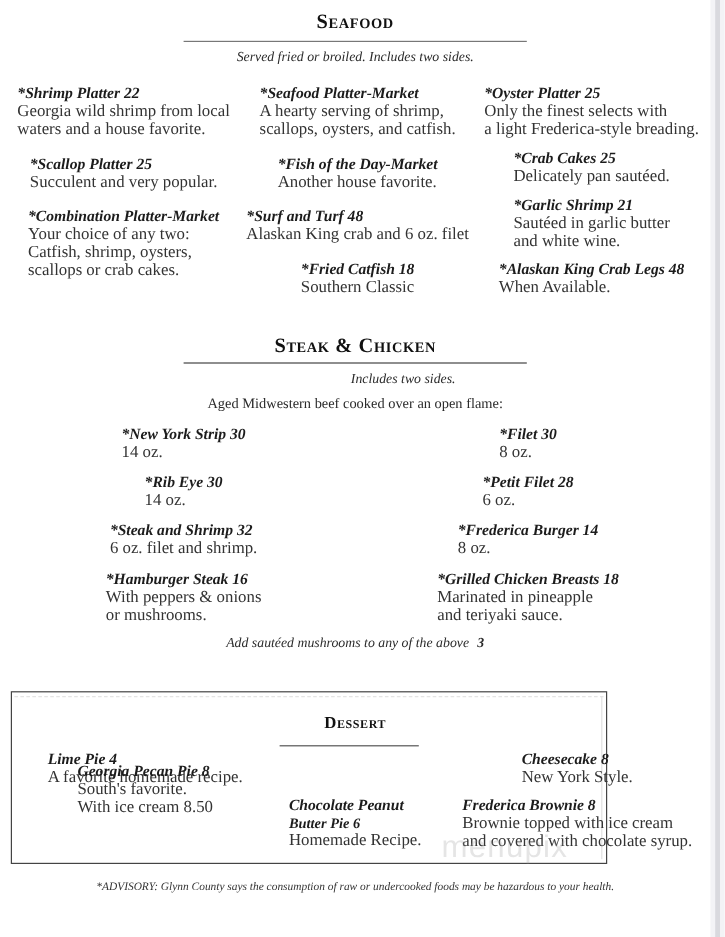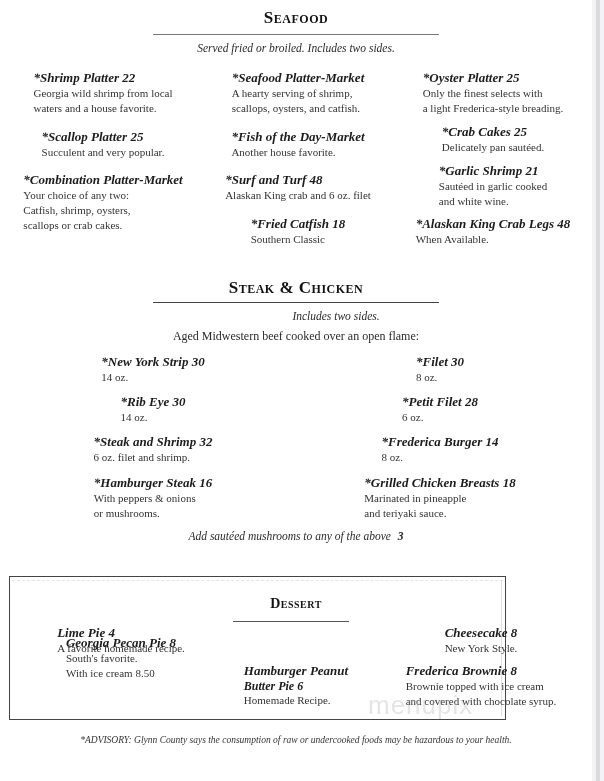--- a/index.html
+++ b/index.html
@@ -67,21 +67,21 @@
       white-space: nowrap;
     }
     .item .name {
       font-style: italic;
       font-weight: bold;
       font-size: 13px;
       color: #1c1c1c;
       line-height: 16px;
     }
     .item .desc {
-      font-size: 11px;
+      font-size: 14px;
       color: #333;
       line-height: 15px;
     }
     .dessert-box {
       position: absolute;
       left: 9px;
       top: 576px;
       width: 495px;
       height: 142px;
       border: 1.5px solid #444;
@@ -166,21 +166,21 @@
     <div class="name">*Oyster Platter  25</div>
     <div class="desc">Only the finest selects with</div>
     <div class="desc">a light Frederica-style breading.</div>
   </div>
   <div class="item" style="left:493px;top:124px;">
     <div class="name">*Crab Cakes  25</div>
     <div class="desc">Delicately pan sautéed.</div>
   </div>
   <div class="item" style="left:493px;top:163px;">
     <div class="name">*Garlic Shrimp  21</div>
-    <div class="desc">Sautéed in garlic cooked</div>
+    <div class="desc">Sautéed in garlic butter</div>
     <div class="desc">and white wine.</div>
   </div>
   <div class="item" style="left:493px;top:216px;">
     <div class="name">*Alaskan King Crab Legs 48</div>
     <div class="desc">When Available.</div>
   </div>
 
   <div class="section-title" style="top:278px;font-size:17px;">Steak &amp; Chicken</div>
   <div class="rule" style="left:153px;width:286px;top:302px;border-top-color:#444;"></div>
   <div class="center-line italic" style="top:310px;font-size:11.5px;padding-left:40px;">Includes two sides.</div>
@@ -240,21 +240,21 @@
   <div class="item dessert-item" style="left:481px;top:625px;">
     <div class="name">Cheesecake  8</div>
     <div class="desc">New York Style.</div>
   </div>
   <div class="item dessert-item" style="left:121px;top:635px;">
     <div class="name">Georgia Pecan Pie  8</div>
     <div class="desc">South's favorite.</div>
     <div class="desc">With ice cream  8.50</div>
   </div>
   <div class="item dessert-item" style="left:296px;top:663px;">
-    <div class="name">Hamburger Peanut</div>
+    <div class="name">Chocolate Peanut</div>
     <div class="name" style="font-size:12px;line-height:14px;">Butter Pie  6</div>
     <div class="desc">Homemade Recipe.</div>
   </div>
   <div class="item dessert-item" style="left:481px;top:663px;">
     <div class="name">Frederica Brownie  8</div>
     <div class="desc">Brownie topped with ice cream</div>
     <div class="desc">and covered with chocolate syrup.</div>
   </div>
 
   <div class="watermark">menupix</div>

